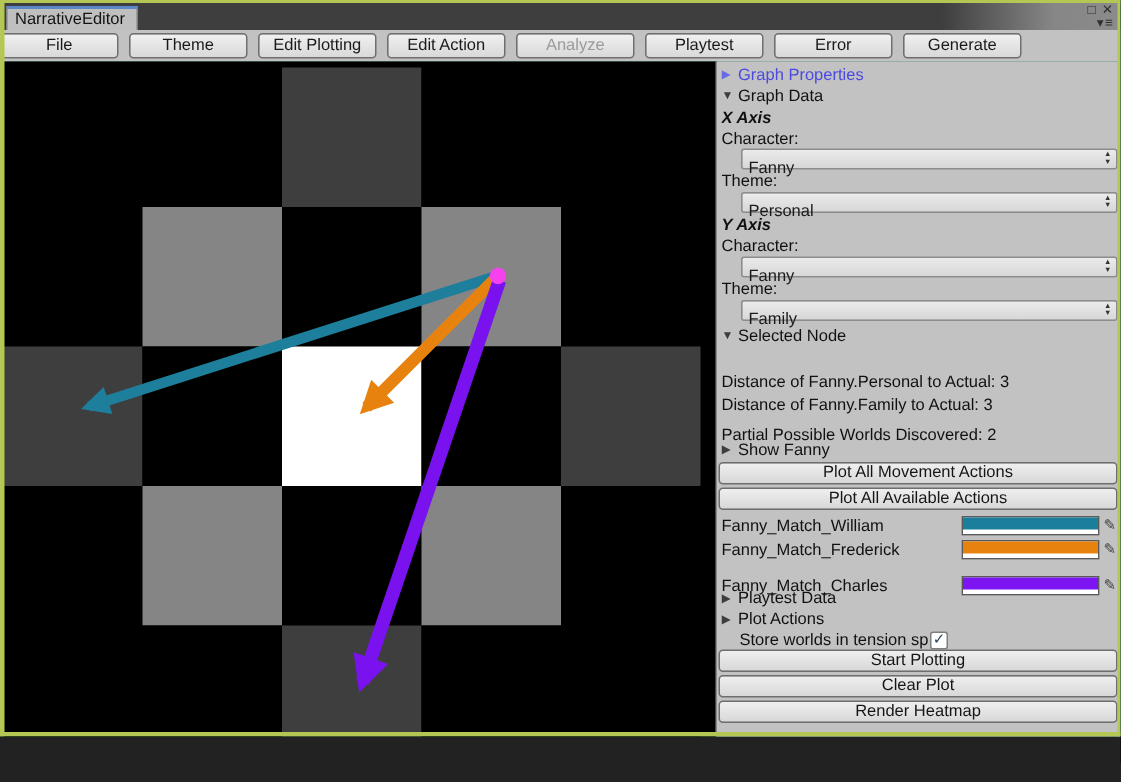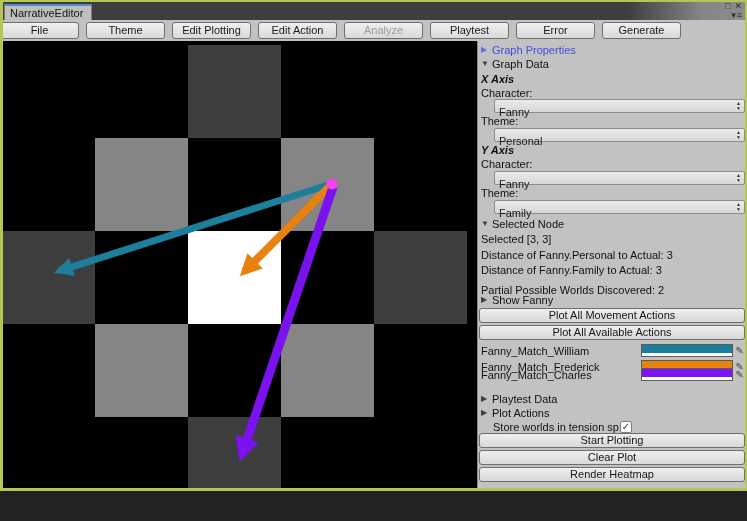--- a/index.html
+++ b/index.html
@@ -205,23 +205,20 @@
         <span>Family</span>
         <span class="carets">
           <span>▲</span>
             <span>▼</span>
         </span>
       </div>
       <div class="prow" style="top:176px;">
         <span class="fold-arrow">▼</span>
         <span>Selected Node</span>
       </div>
-      <div class="prow" style="top:191px;">
-        <span>Selected [3, 3]</span>
-      </div>
       <div class="prow" style="top:207px;text-align:center;">
         <span>Distance of Fanny.Personal to Actual: 3</span>
       </div>
       <div class="prow" style="top:222px;">
         <span>Distance of Fanny.Family to Actual: 3</span>
       </div>
       <div class="prow" style="top:242px;">
         <span>Partial Possible Worlds Discovered: 2</span>
       </div>
       <div class="prow" style="top:252px;">
@@ -240,21 +237,21 @@
         <span class="eyedrop">✎</span>
       </div>
       <div class="colorrow" style="top:319px;">
         <span class="clabel">Fanny_Match_Frederick</span>
         <span class="swatchbox">
           <span class="c" style="background: rgb(232, 130, 14);"></span>
             <span class="a"></span>
         </span>
         <span class="eyedrop">✎</span>
       </div>
-      <div class="colorrow" style="top:327px;">
+      <div class="colorrow" style="top:343px;">
         <span class="clabel">Fanny_Match_Charles</span>
         <span class="swatchbox">
           <span class="c" style="background: rgb(124, 21, 242);"></span>
             <span class="a"></span>
         </span>
         <span class="eyedrop">✎</span>
       </div>
 
       <div class="prow" style="top:351px;">
         <span class="fold-arrow">▶</span>

